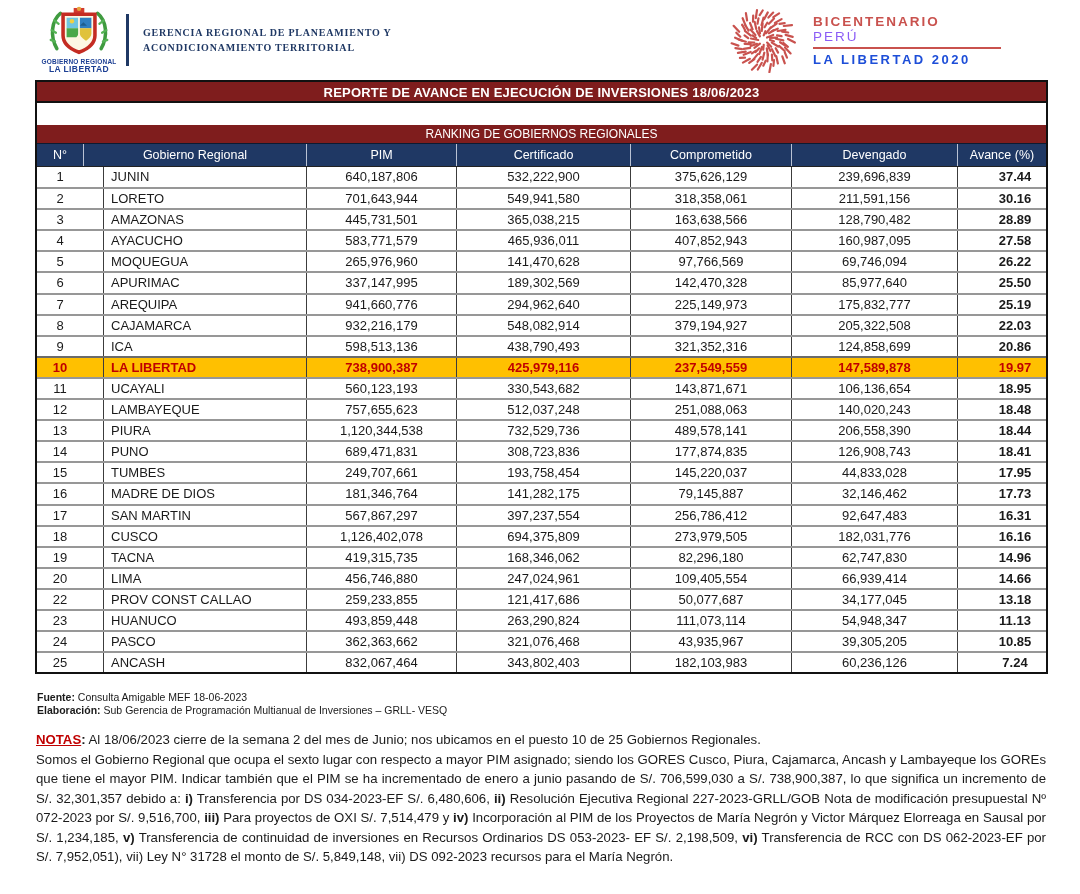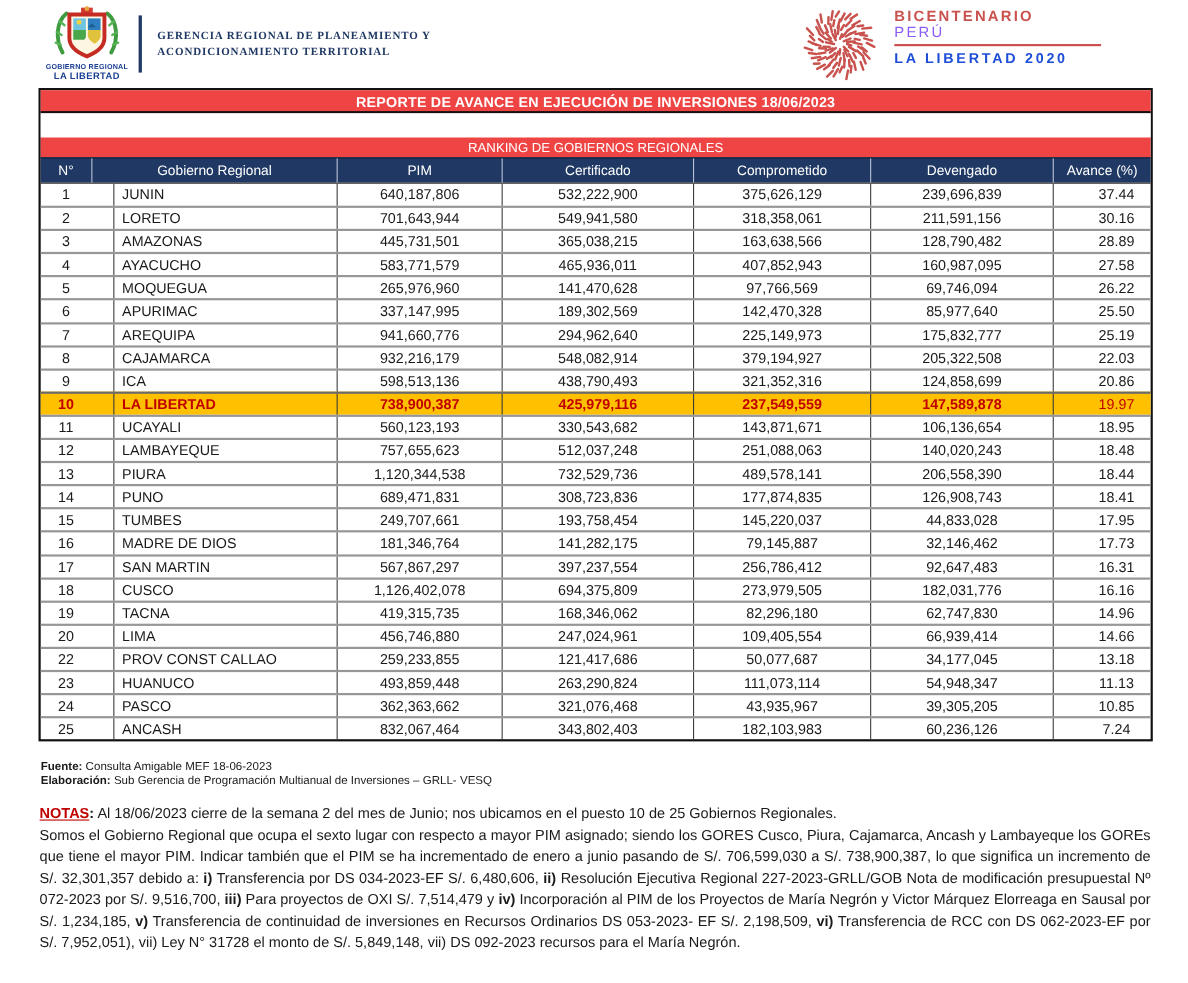--- a/index.html
+++ b/index.html
@@ -10,46 +10,46 @@
   
   .hdr { position:absolute; top:6px; left:38px; width:1005px; height:68px;
          display:flex; align-items:center; }
   .crest-wrap { width:82px; text-align:center; }
   .crest-caption { font-size:6.5px; font-weight:bold; color:#1c3f94; line-height:1.1;
                    letter-spacing:.2px; margin-top:-2px; }
   .hdr-divider { width:3px; height:52px; background:#1f3864; margin:0 14px 0 6px; }
   .org-title { font-family:"Liberation Serif", serif; font-weight:bold; color:#1f3864;
                font-size:10px; letter-spacing:.8px; line-height:1.55; }
   .hdr-spacer { flex:1; }
-  .bicent { display:flex; align-items:flex-start; margin-right:42px; }
+  .bicent { display:flex; align-items:center; margin-right:42px; }
   .bicent-text { margin-left:12px; }
   .bicent-l1 { color:#c9524e; font-weight:bold; font-size:13.5px; letter-spacing:2px; }
   .bicent-l2 { color:#8b5cf6; font-weight:normal; font-size:13.5px; letter-spacing:2px; }
   .bicent-rule { height:2px; background:#c9524e; width:188px; margin:3px 0 3px; }
   .bicent-l3 { color:#1d4ed8; font-weight:bold; font-size:13px; letter-spacing:2.5px; }
 
   
   .tbl { position:absolute; left:35px; top:80px; width:1013px;
          border:2px solid #111; background:#fff; }
-  .bar { background:#ef4444; color:#fff; text-align:center; }
+  .bar { background:#7f1d1d; color:#fff; text-align:center; }
   .bar.title { height:21px; line-height:21px; font-size:13px; font-weight:bold;
                border-bottom:2px solid #111; letter-spacing:.2px; }
   .gap { height:22px; background:#fff; }
   .bar.ranking { height:18px; line-height:18px; font-size:12px; }
   .grid { display:grid; grid-template-columns:46px 223px 150px 174px 161px 166px 1fr; }
   .head-row { background:#1f3864; color:#fff; height:23px; border-top:1px solid #0d1a30; }
   .head-row .hc { font-size:12.5px; text-align:center; line-height:22px;
                   border-left:1px solid #b9c2d4; overflow:hidden; }
   .head-row .hc:first-child { border-left:none; }
   .row { height:21.1px; line-height:20px; font-size:13px; border-top:2px solid #979797; }
   .row:first-child { border-top:1px solid #222; }
   .row .c { border-left:1.5px solid #3c3c3c; text-align:center; overflow:hidden; white-space:nowrap; }
   .row .c:first-child { border-left:none; }
   .row .c.region { text-align:left; padding-left:7px;margin-left:20px; }
-  .row .c.av { font-weight:normal;padding-left:26px; }
+  .row .c.av { font-weight:bold;padding-left:26px; }
   .row.hl { background:#ffc000; color:#c00000; font-weight:bold;
             border-top-color:#6b6b6b; }
 
   
   .src { position:absolute; left:37px; top:691px; font-size:10.5px; line-height:13px; }
   .src b { font-weight:bold; }
   .notes { position:absolute; left:36px; top:730px; width:1010px;
            font-size:13.2px; line-height:19.5px; }
   .notes .p2 { text-align:justify; }
   .notes-label { color:#c00000; font-weight:bold; text-decoration:underline; }

